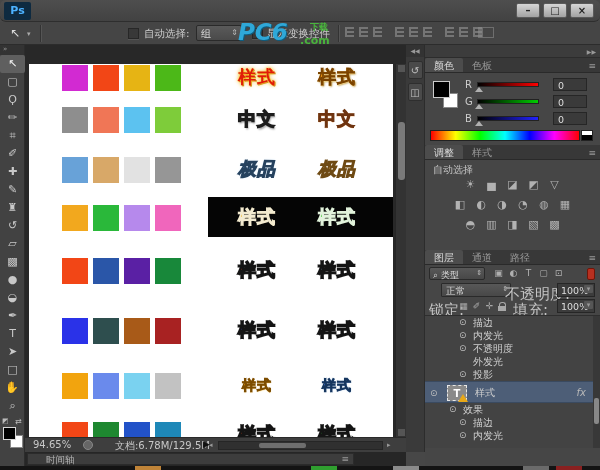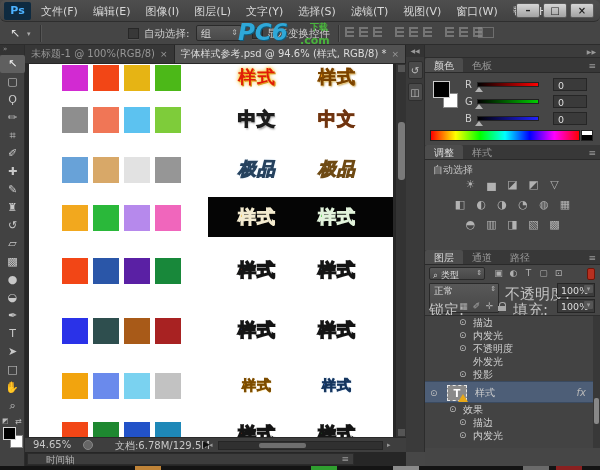--- a/index.html
+++ b/index.html
@@ -121,21 +121,21 @@
   
   #layertabs{top:205px;}
   #layerchrome{position:absolute;left:0;top:220px;width:175px;}
   #lfilter{position:absolute;left:0;top:0;width:175px;height:17px;}
   #lf-box{position:absolute;left:4px;top:2px;width:56px;height:13px;background:linear-gradient(#585858,#484848);border:1px solid #2a2a2a;border-radius:2px;font-size:9px;color:#ddd;padding:1px 3px;}
   #lf-box .dd-ar{position:absolute;right:2px;top:1px;font-size:7px;color:#bbb;}
   #lficons{position:absolute;left:66px;top:2px;display:flex;}
   .lf-icon{width:15px;height:13px;color:#b0b0b0;font-size:9px;text-align:center;line-height:13px;}
   #lf-toggle{position:absolute;right:5px;top:3px;width:8px;height:12px;background:#b83020;border-radius:2px;border:1px solid #701508;}
   #lblend{position:absolute;left:0;top:17px;width:175px;height:17px;}
-  #blend-dd{position:absolute;left:4px;top:1px;width:70px;height:30px;background:linear-gradient(#585858,#484848);border:1px solid #2a2a2a;border-radius:1px;font-size:9.5px;color:#ddd;padding:1px 4px;}
+  #blend-dd{position:absolute;left:16px;top:1px;width:70px;height:14px;background:linear-gradient(#585858,#484848);border:1px solid #2a2a2a;border-radius:1px;font-size:9.5px;color:#ddd;padding:1px 4px;}
   #blend-dd .dd-ar{position:absolute;right:2px;top:1px;font-size:7px;color:#bbb;}
   .small-label{font-size:15px;color:#c4c4c4;}
   #opacity-label{position:absolute;left:80px;top:3px;}
   #opacity-box{position:absolute;right:5px;top:1px;width:38px;height:14px;background:#3c3c3c;border:1px solid #262626;font-size:9.5px;color:#ddd;padding:1px 3px;}
   .val-ar{position:absolute;right:1px;top:1px;font-size:7px;color:#999;background:#565656;width:9px;text-align:center;border-radius:1px;}
   #llock{position:absolute;left:0;top:34px;width:175px;height:16px;}
   #lock-label{position:absolute;left:4px;top:2px;}
   #lockicons{position:absolute;left:32px;top:1px;display:flex;}
   .lock-icon{width:13px;height:13px;color:#a8a8a8;font-size:9px;text-align:center;line-height:13px;}
   .padlock{position:relative;}
@@ -160,32 +160,20 @@
   #sliver{position:absolute;left:0;top:466px;width:600px;height:4px;background:#141414;}
   .sliv{position:absolute;top:0;height:4px;width:26px;}
 </style>
 </head>
 <body>
 
 <div id="app">
 
   <div id="menubar">
     <div id="pslogo">Ps</div>
-    <div id="menus">
-        <span class="menu-item">文件(F)</span>
-        <span class="menu-item">编辑(E)</span>
-        <span class="menu-item">图像(I)</span>
-        <span class="menu-item">图层(L)</span>
-        <span class="menu-item">文字(Y)</span>
-        <span class="menu-item">选择(S)</span>
-        <span class="menu-item">滤镜(T)</span>
-        <span class="menu-item">视图(V)</span>
-        <span class="menu-item">窗口(W)</span>
-        <span class="menu-item">帮助(H)</span>
-      </div>
     <div id="wincontrols">
         <span class="winbtn">–</span>
         <span class="winbtn">□</span>
         <span class="winbtn">×</span>
       </div>
   </div>
 
   <div id="optionsbar">
     <span id="opt-tool">↖</span>
     <span id="opt-tool-arrow">▾</span>
@@ -242,24 +230,20 @@
       </div>
     <div id="fgbg">
       <span id="minifgbg">◩</span>
       <span id="swapfgbg">⇄</span>
       <span id="fgswatch" style="background: rgb(0, 0, 0);"></span>
       <span id="bgswatch" style="background: rgb(255, 255, 255);"></span>
     </div>
   </div>
 
   <div id="docarea">
-    <div id="tabbar">
-        <div class="dtab"><span class="dtab-label">未标题-1 @ 100%(RGB/8)</span><span class="dtab-close">×</span></div>
-        <div class="dtab active"><span class="dtab-label">字体样式参考.psd @ 94.6% (样式, RGB/8) *</span><span class="dtab-close">×</span></div>
-      </div>
     <div id="canvas">
         <span class="sw" style="left: 33px; top: 1px; background: rgb(210, 42, 210);"></span>
         <span class="sw" style="left: 64px; top: 1px; background: rgb(242, 70, 22);"></span>
         <span class="sw" style="left: 95px; top: 1px; background: rgb(230, 180, 20);"></span>
         <span class="sw" style="left: 126px; top: 1px; background: rgb(76, 184, 24);"></span>
         <div class="ts st-red-glow" style="left: 196px; top: -2px;">样式</div>
         <div class="ts st-gold" style="left: 276px; top: -2px;">样式</div>
         <span class="sw" style="left: 33px; top: 43px; background: rgb(142, 142, 142);"></span>
         <span class="sw" style="left: 64px; top: 43px; background: rgb(240, 118, 86);"></span>
         <span class="sw" style="left: 95px; top: 43px; background: rgb(92, 194, 240);"></span>

